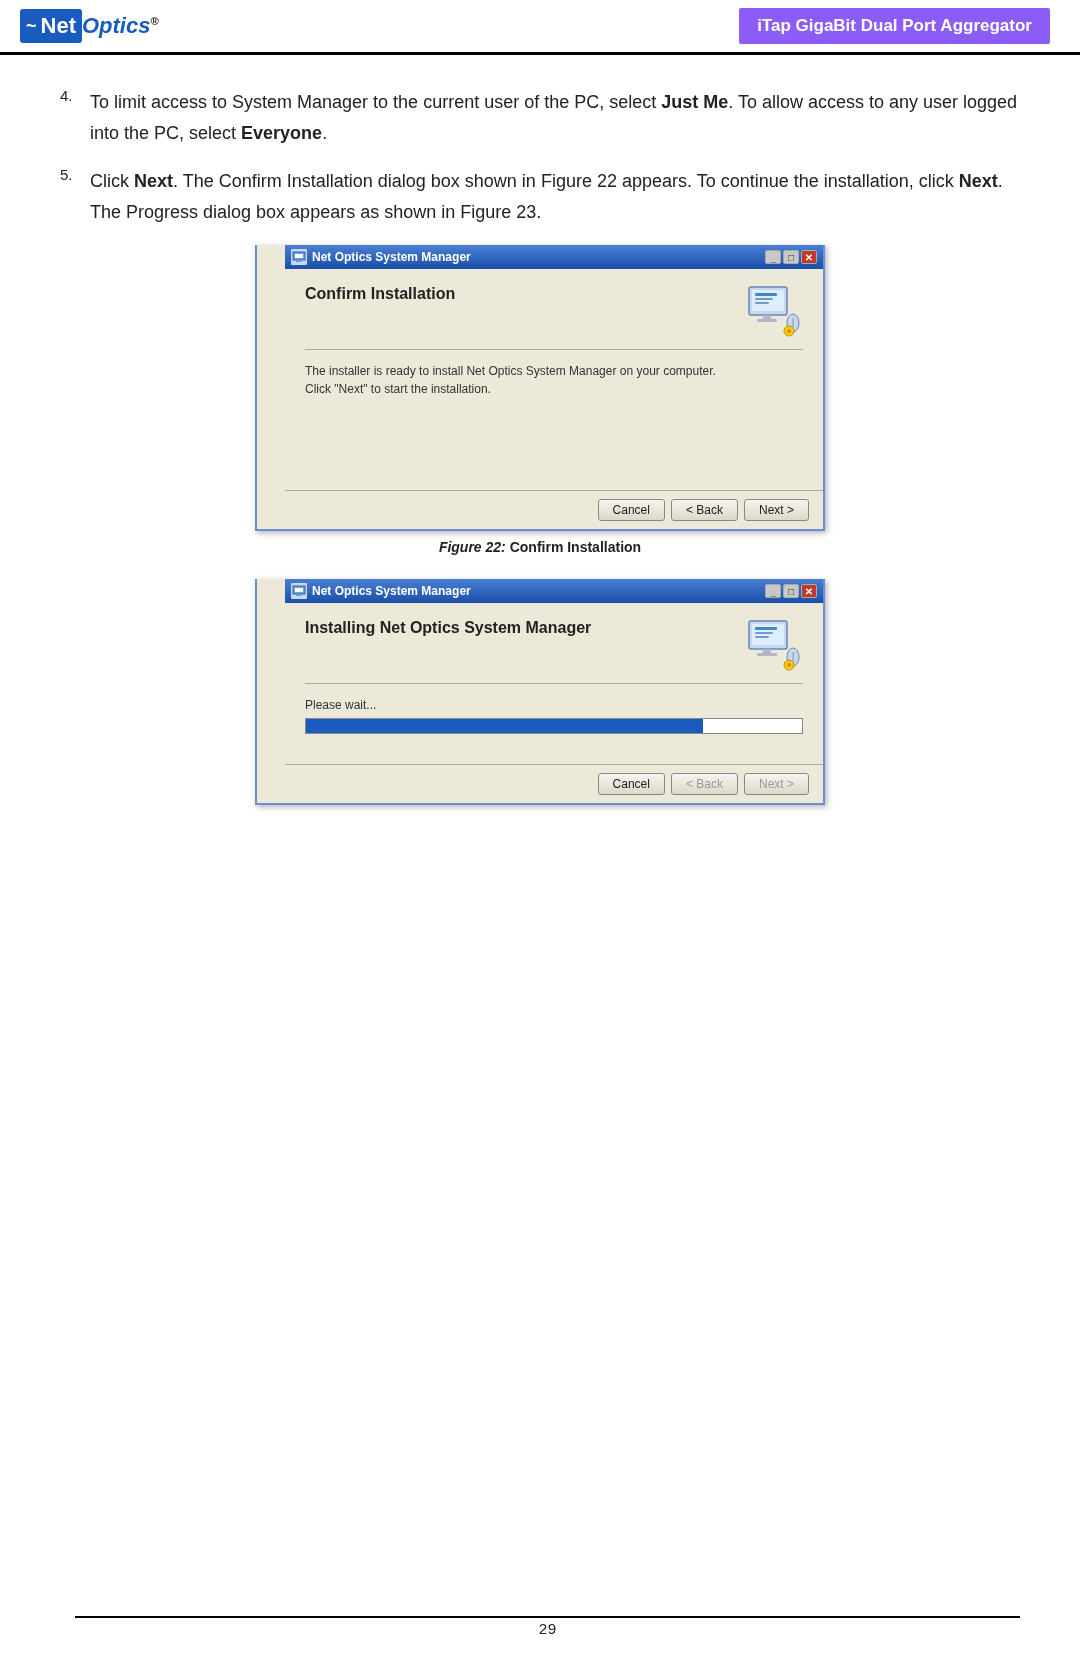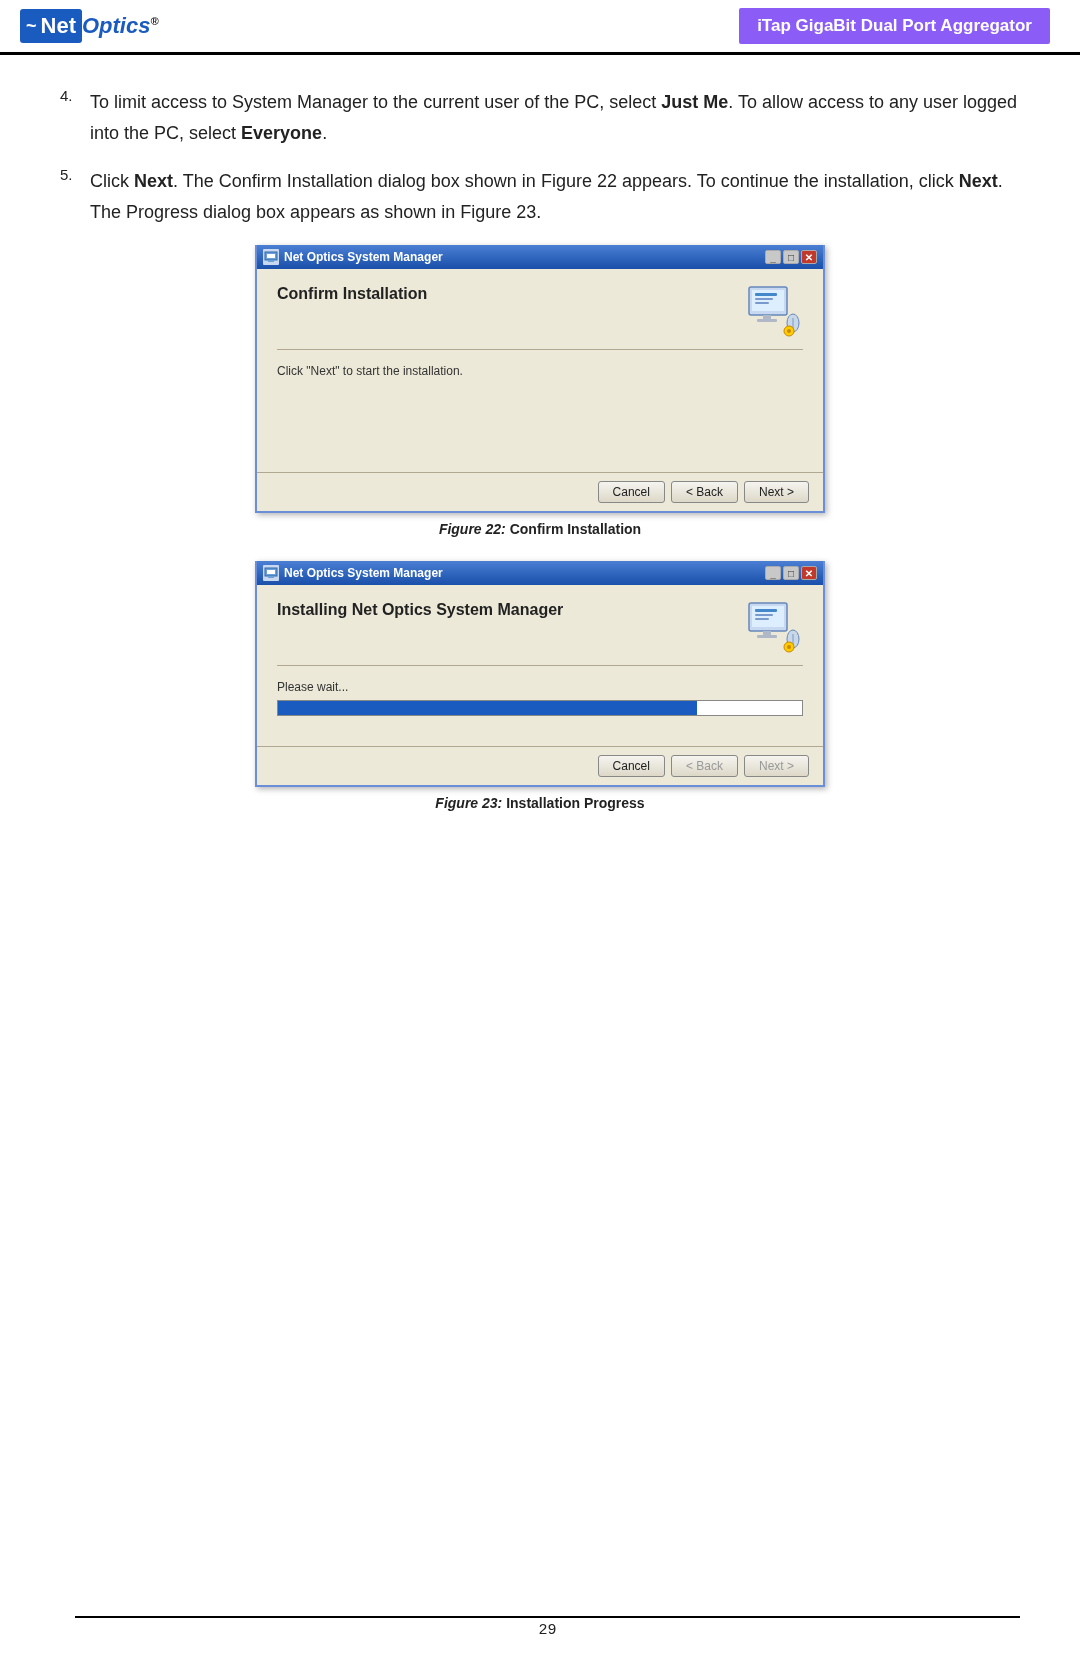--- a/index.html
+++ b/index.html
@@ -71,20 +71,21 @@
     strong { font-weight: bold; }
 
     
     .dialog {
       border: 2px solid #6a8fd8;
       border-top: none;
       width: 570px;
       margin: 18px auto 0 auto;
       background: #ece9d8;
       box-shadow: 2px 2px 6px rgba(0,0,0,0.3);
+      padding-left: 28px;
     }
 
     .dialog-titlebar {
       background: linear-gradient(to bottom, #4a7fd4 0%, #1a4faa 100%);
       color: #fff;
       font-size: 12px;
       font-weight: bold;
       padding: 4px 6px;
       display: flex;
       align-items: center;
@@ -324,20 +325,21 @@
 
               <ellipse cx="48" cy="38" rx="6" ry="9" fill="#c8d8e8" stroke="#6688bb" stroke-width="1"></ellipse>
               <line x1="48" y1="33" x2="48" y2="44" stroke="#6688bb" stroke-width="0.8"></line>
 
               <circle cx="44" cy="46" r="5" fill="#ffcc00" stroke="#cc8800" stroke-width="1"></circle>
               <circle cx="44" cy="46" r="2" fill="#cc8800"></circle>
             </svg>
           </div>
         </div>
         <hr class="dialog-divider">
+        <p class="dialog-text">The installer is ready to install Net Optics System Manager on your computer.</p>
         <p class="dialog-text">Click "Next" to start the installation.</p>
       </div>
       <div class="dialog-footer">
         <button class="win-btn">Cancel</button>
         <button class="win-btn">&lt; Back</button>
         <button class="win-btn">Next &gt;</button>
       </div>
     </div>
 
     <div class="figure-caption">
@@ -389,24 +391,20 @@
           <div class="progress-bar-inner" style="width:80%;"></div>
         </div>
       </div>
       <div class="dialog-footer dialog-footer-install">
         <button class="win-btn">Cancel</button>
         <button class="win-btn" style="color:#999;">&lt; Back</button>
         <button class="win-btn" style="color:#999;">Next &gt;</button>
       </div>
     </div>
 
-    <div class="figure-caption">
-      <span class="figure-caption-label">Figure 23:</span>
-      <span>Installation Progress</span>
-    </div>
 
   </div>
 
   <div style="position: absolute; bottom: 30px; left: 75px; right: 60px; border-top: 2px solid #000; padding-top: 4px; text-align: center; font-family: Liberation Mono, monospace;">
     <span>29</span>
   </div>
 
 </div>
 
 </body></html>

